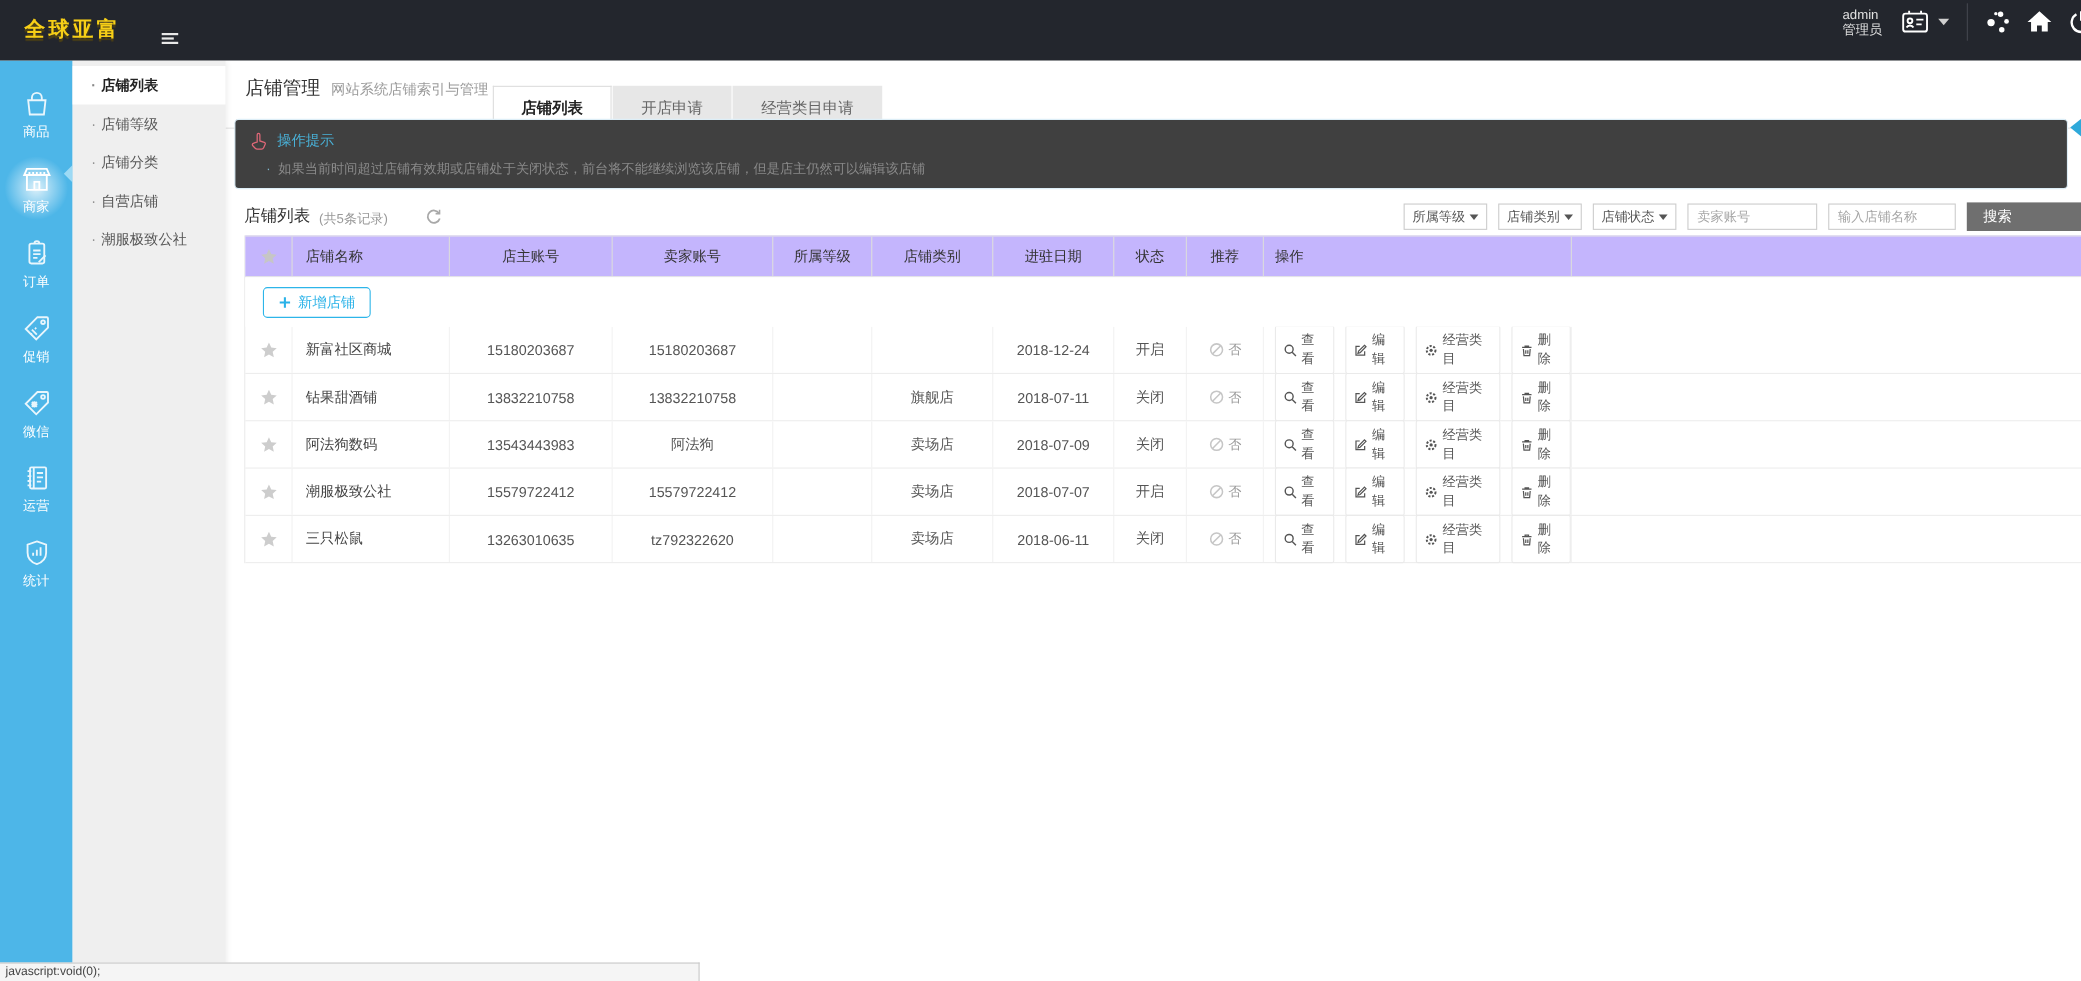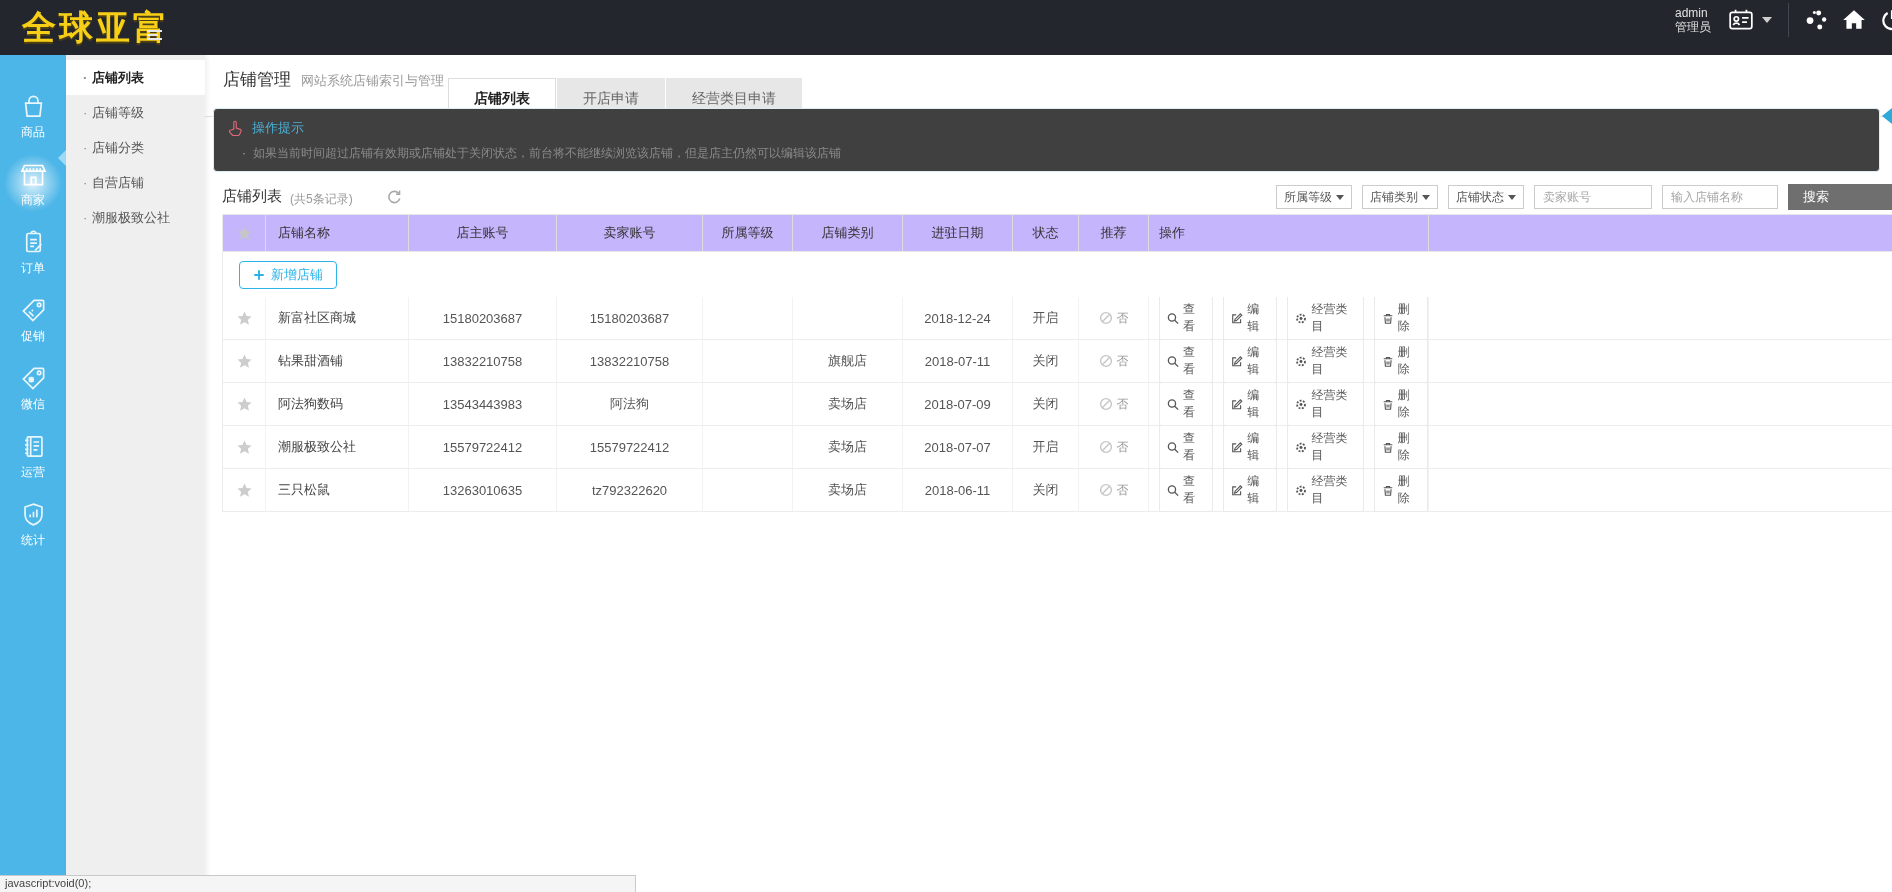--- a/index.html
+++ b/index.html
@@ -2,21 +2,21 @@
 <html><head>
 <meta charset="utf-8">
 <style>
   * { margin:0; padding:0; box-sizing:border-box; }
   html,body { width:1892px; height:892px; }
   body { position:relative; overflow:hidden; background:#fff;
          font-family:"Liberation Sans","DejaVu Sans",sans-serif; }
 
   
   .topbar { position:absolute; top:0; left:0; width:100%; height:55px; background:#23262d; z-index:30; }
-  .logo { position:absolute; left:22px; top:0; height:55px; line-height:55px; font-size:34px;
+  .logo { position:absolute; left:22px; top:0; height:55px; line-height:55px; font-size:19px;
           font-weight:900; color:#f7cf17; letter-spacing:3px;
           text-shadow:0 2px 1px rgba(110,85,0,.6); cursor:pointer; }
   .menu-toggle { position:absolute; left:147px; top:30px; width:15px; height:11px; cursor:pointer; }
   .menu-toggle i { display:block; height:2px; background:#e8e8e8; margin-bottom:2px; }
   .menu-toggle i:nth-child(2){ width:11px; }
   .topnav { position:absolute; left:166px; top:0; height:55px; display:flex; }
   .nav-item { position:relative; padding:0 9px; margin:0 14px; line-height:55px; color:#e4e4e4;
               font-size:14px; cursor:pointer; }
   .nav-item.active { background:#0e1015; color:#fff; }
   .nav-item:not(:last-child)::after { content:""; position:absolute; right:-15px; top:21px;
@@ -24,21 +24,21 @@
   .topbar-right { position:absolute; right:0; top:0; height:40px; display:flex; align-items:center; }
   .user-label { color:#e0e0e0; font-size:12px; line-height:14px; margin-right:11px; cursor:pointer; }
   .tb-icon { width:26px; height:26px; margin:0 6px; cursor:pointer; flex:none; }
   .caret-down { width:0; height:0; border-left:5px solid transparent; border-right:5px solid transparent;
                 border-top:6px solid #cfcfcf; margin:0 8px 0 2px; cursor:pointer; }
   .tb-sep { width:1px; height:34px; background:#43464e; margin:0 8px; }
   .tb-power { margin-right:-13px; }
 
   
   .iconbar { position:absolute; left:0; top:55px; bottom:0; width:66px; background:#4db6e8;
-             z-index:20; padding-top:28px; }
+             z-index:20; padding-top:16px; }
   .icon-item { position:relative; height:68px; display:flex; flex-direction:column; align-items:center;
                justify-content:center; color:#fff; font-size:12px; cursor:pointer; }
   .icon-item svg { width:27px; height:27px; opacity:.88; margin-bottom:4px; position:relative; z-index:2; }
   .icon-item span { position:relative; z-index:2; }
   .icon-item.active::before { content:""; position:absolute; left:3px; top:2px; width:60px; height:60px;
                background:radial-gradient(circle, rgba(255,255,255,.8) 0%, rgba(255,255,255,0) 68%); }
   .icon-item.active svg { opacity:1; }
   .arrow-diamond { position:absolute; left:50px; top:150px; width:0; height:0; z-index:21;
                border:8px solid transparent; border-right:8px solid #9ddaf5; }
 

